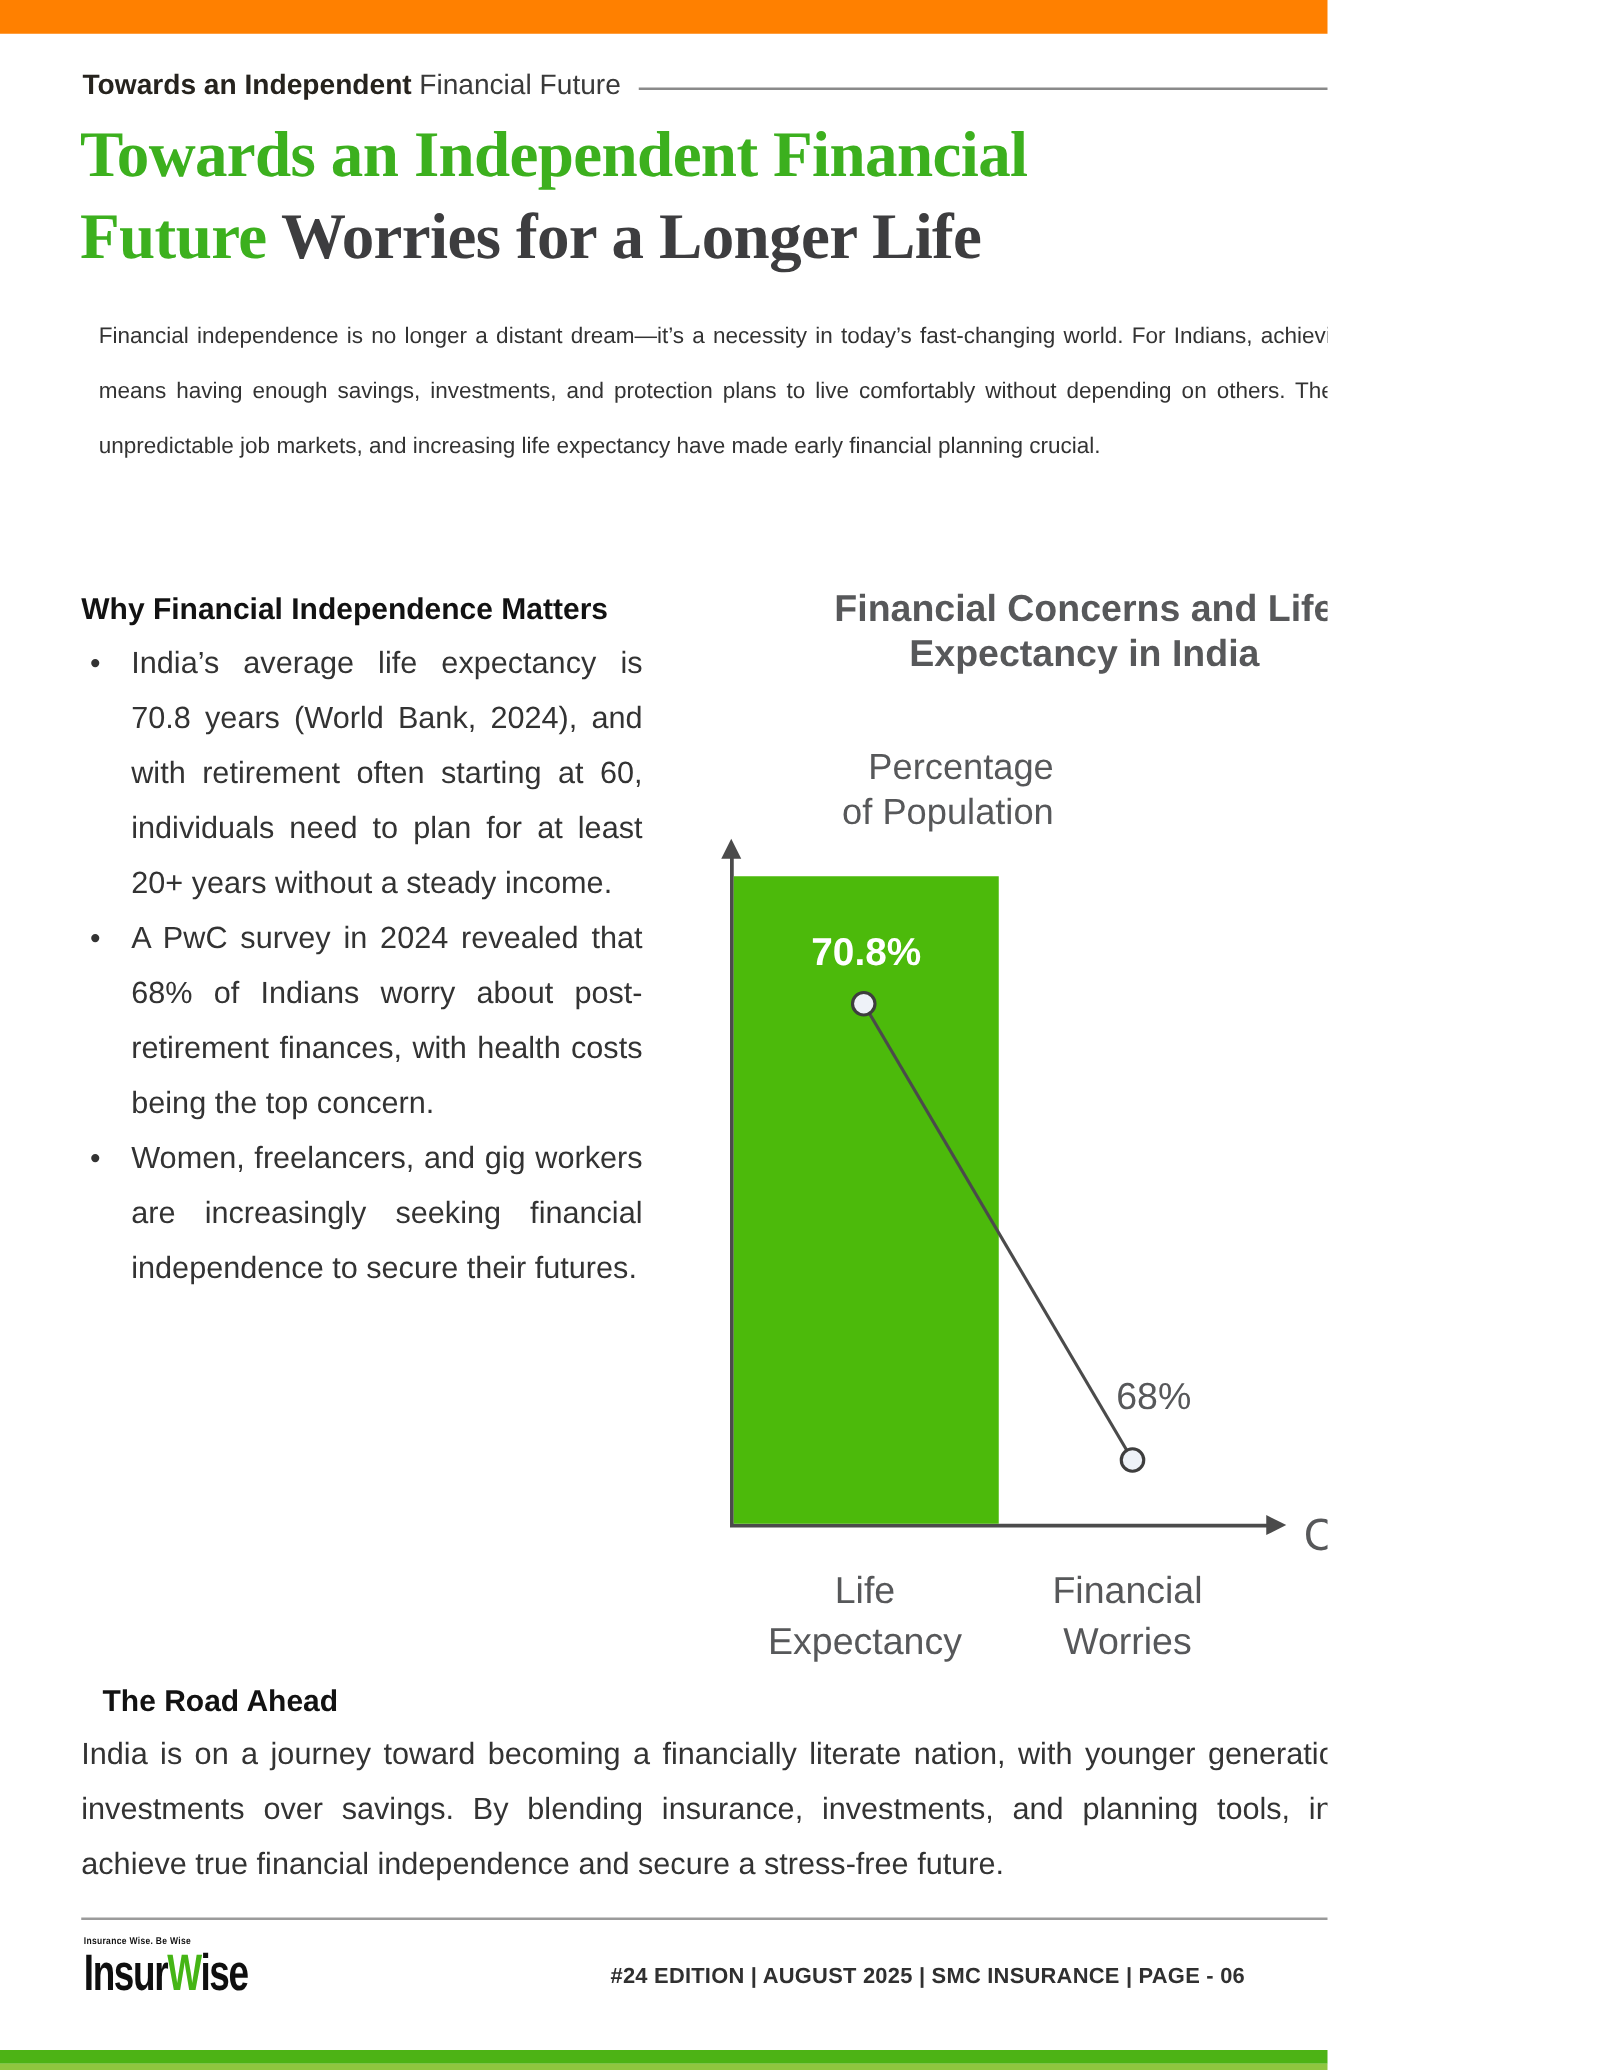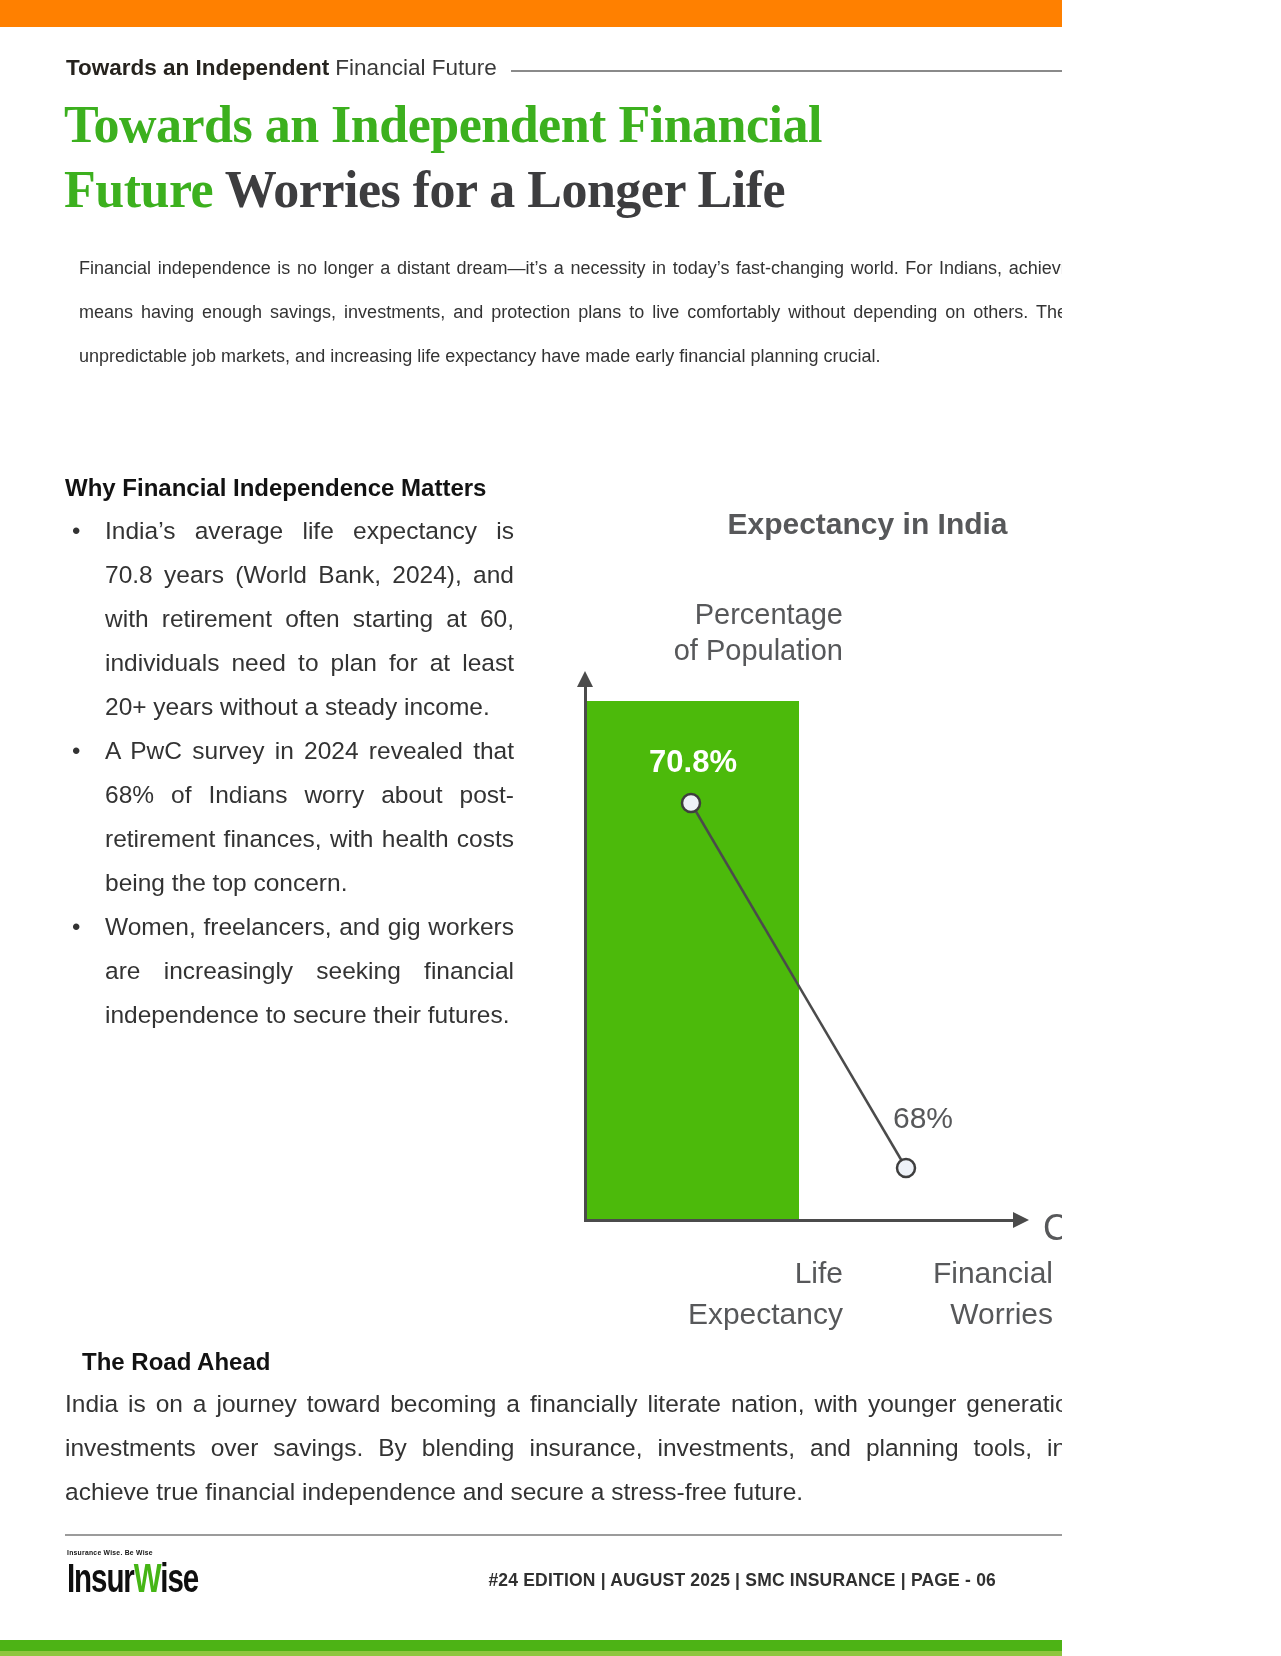--- a/index.html
+++ b/index.html
@@ -50,21 +50,21 @@
   .x-axis{left:584px;top:1219px;width:433px;height:3px;background:#4b4b4b;}
   .x-arrow{left:1013px;top:1212px;width:0;height:0;
     border-top:8.5px solid transparent;border-bottom:8.5px solid transparent;
     border-left:16px solid #4b4b4b;}
   .chart-bar{left:587px;width:212px;background:#4cba0b;}
   .bar-label{left:587px;top:744px;width:212px;text-align:center;
     font-size:31px;font-weight:700;color:#ffffff;}
   .chart-svg{left:584px;top:686px;}
   .value-68{left:893px;top:1101px;font-size:30px;color:#57585a;}
   .x-title{left:1043px;top:1207px;font-size:36px;color:#57585a;}
-  .cat-label{top:1252px;width:302px;text-align:right;
+  .cat-label{top:1252px;width:302px;text-align:center;
     font-size:30px;line-height:41px;color:#57585a;}
   .cat-0{left:541px;}
   .cat-1{left:751px;}
 
   
   .road-heading{left:82px;top:1348px;font-size:24px;font-weight:700;color:#121212;}
   .road-body{left:65px;top:1382px;width:1151px;font-size:24.5px;line-height:44px;
     text-align:justify;color:#333333;}
 
   
@@ -113,21 +113,21 @@
       <span class="bullet-marker">•</span>
       <span class="bullet-text">A PwC survey in 2024 revealed that 68% of Indians worry about post-retirement finances, with health costs being the top concern.</span>
     </div>
     <div class="bullet">
       <span class="bullet-marker">•</span>
       <span class="bullet-text">Women, freelancers, and gig workers are increasingly seeking financial independence to secure their futures.</span>
     </div>
   </div>
 
   <div class="abs chart-title">
-    <br>
+    <span>Financial Concerns and Life</span><br>
     <span>Expectancy in India</span>
   </div>
 
   <div class="abs y-label">
     <span>Percentage</span><br>
     <span>of Population</span>
   </div>
 
   <div class="abs y-arrow"></div>
   <div class="abs y-axis"></div>

